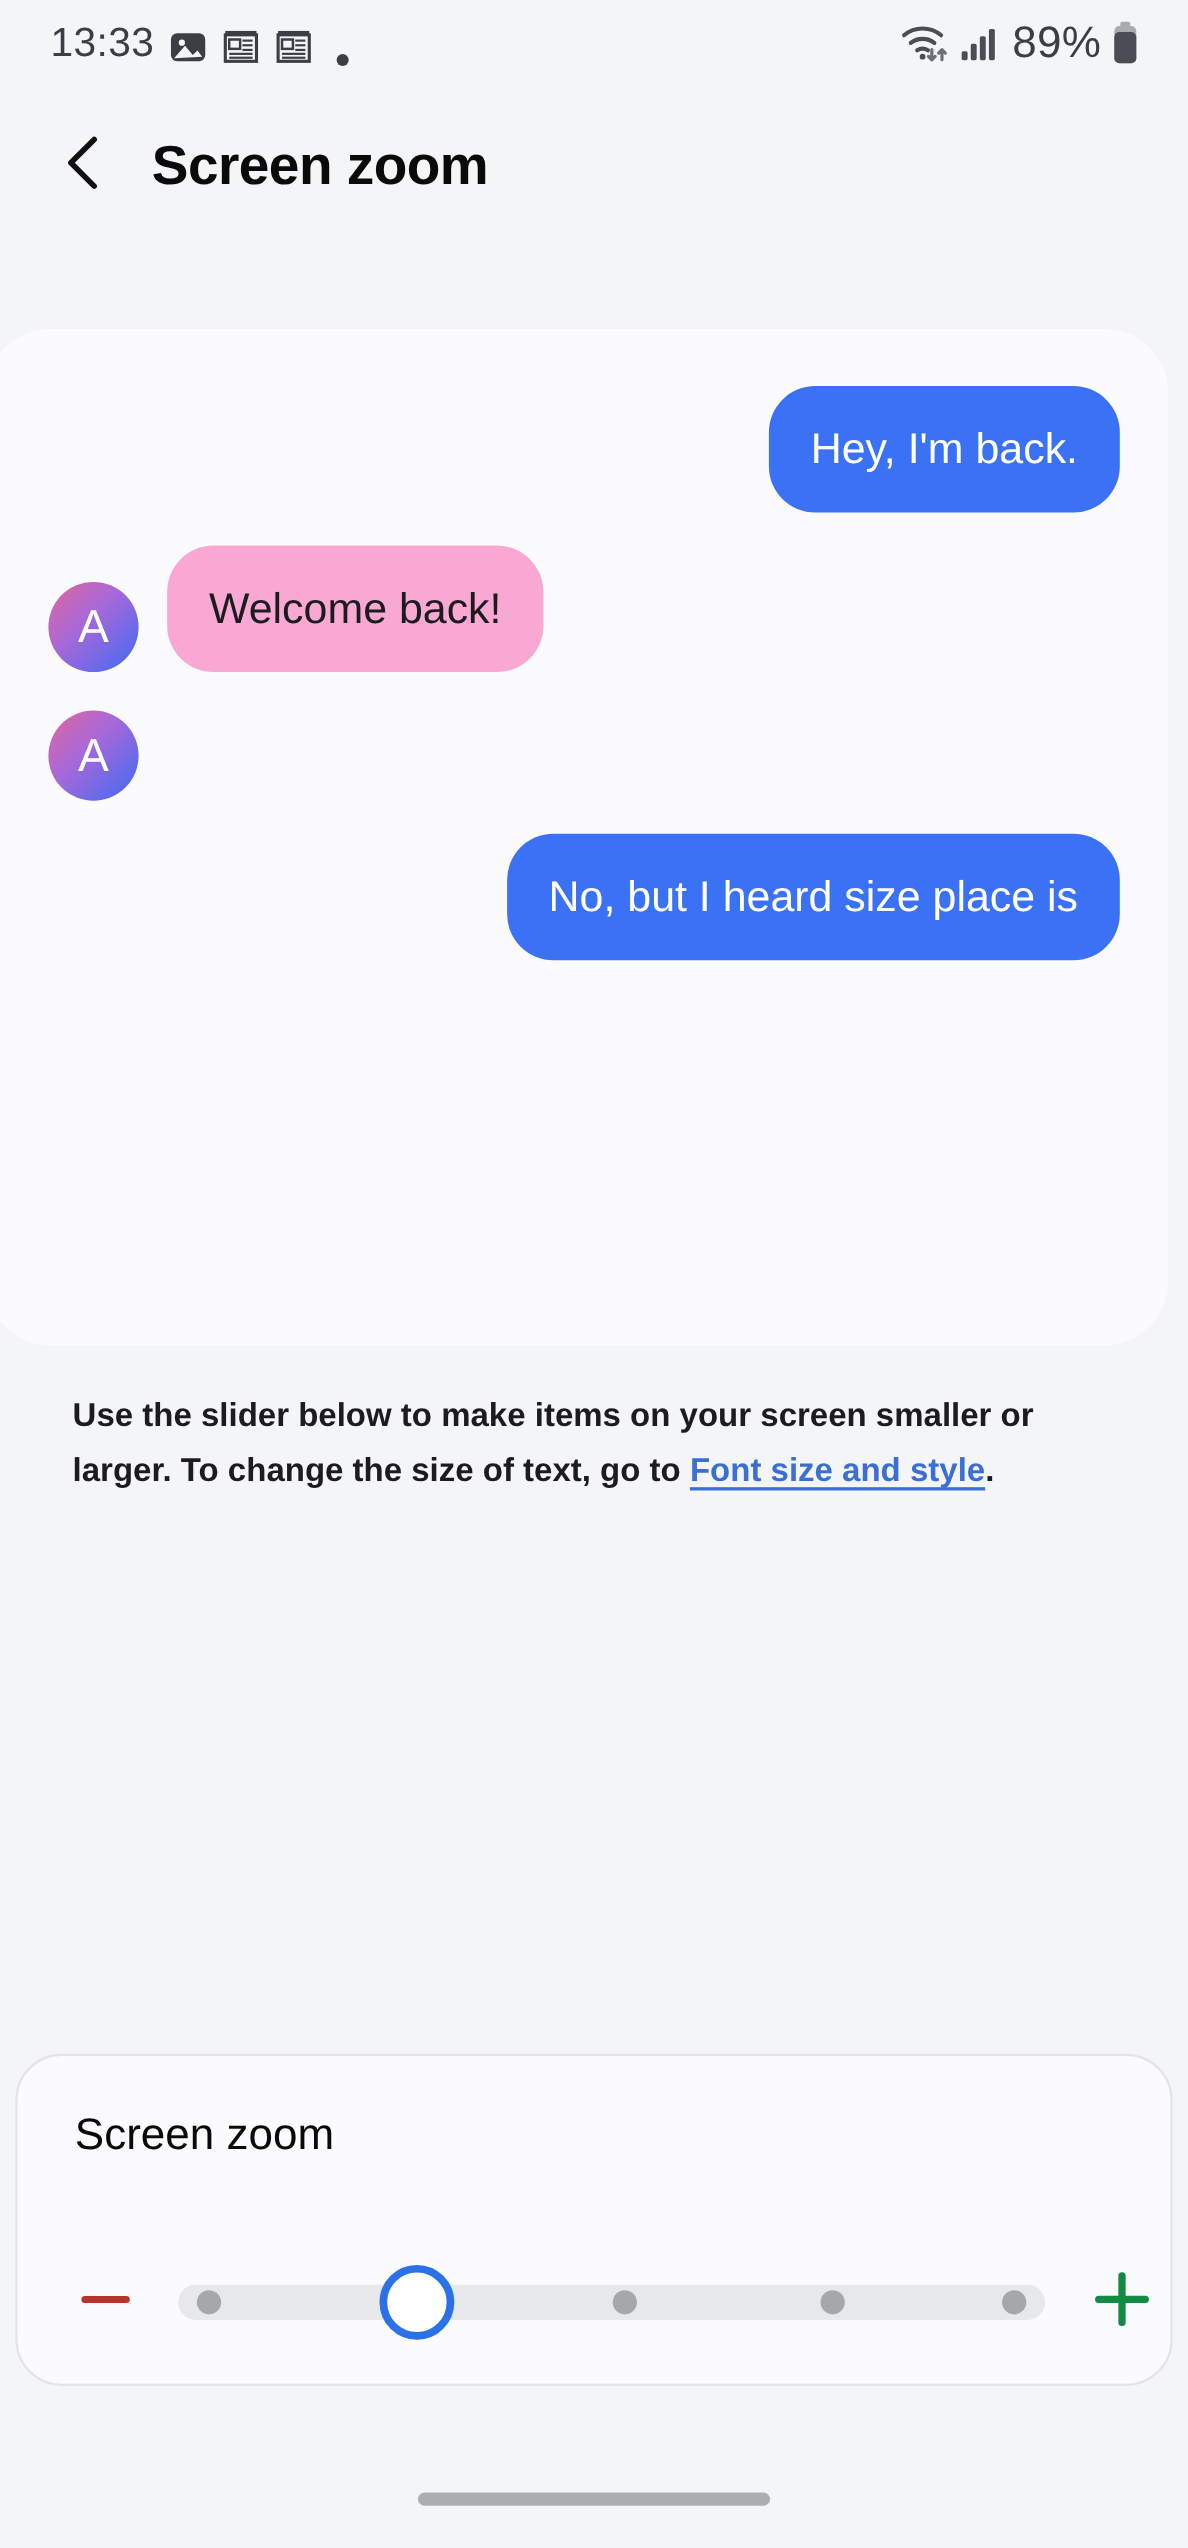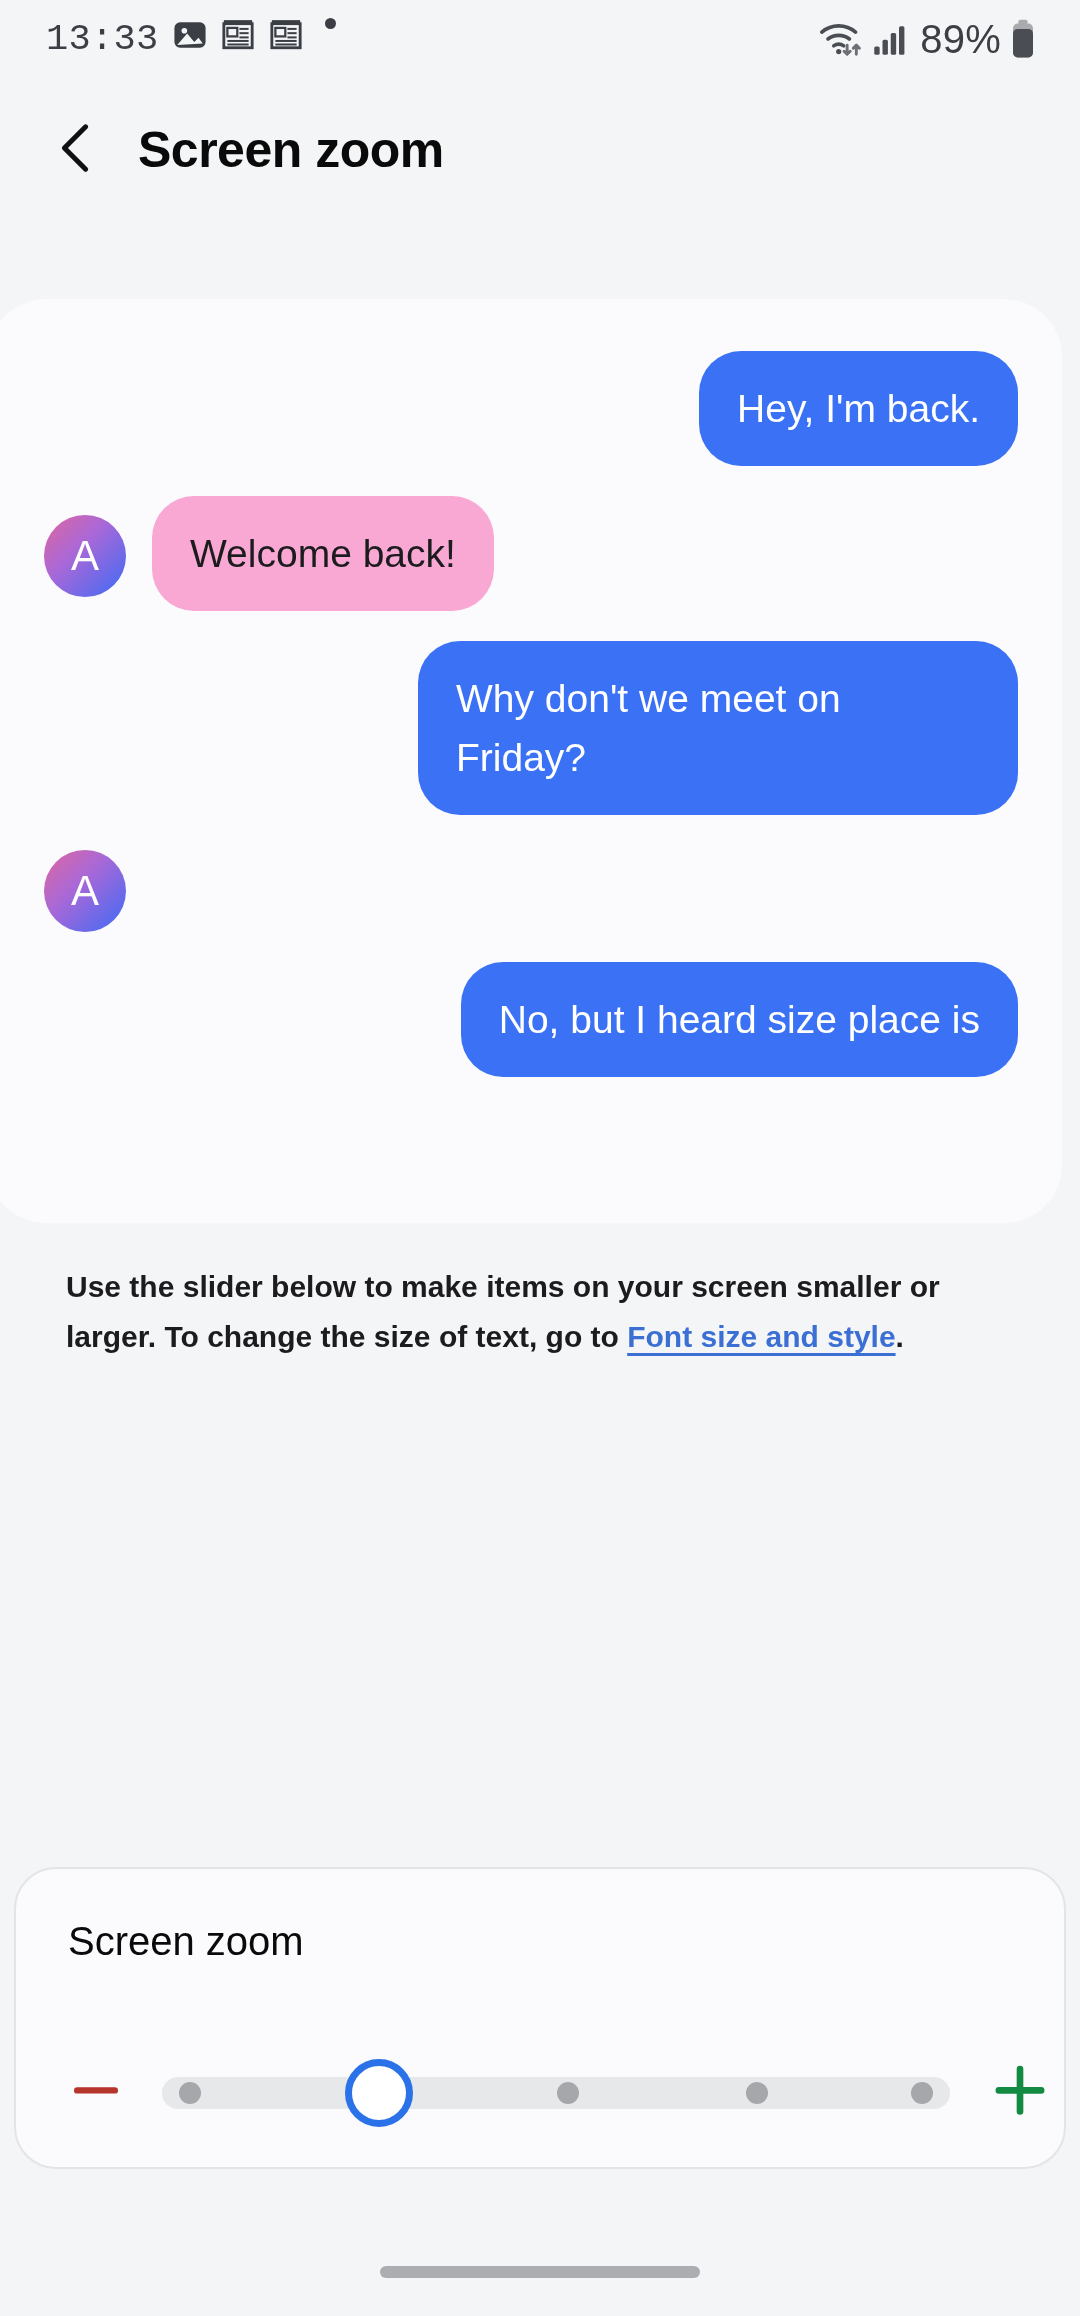--- a/index.html
+++ b/index.html
@@ -23,23 +23,22 @@
     width: 1080px;
     height: 78px;
     display: flex;
     align-items: center;
     justify-content: space-between;
     padding: 0 44px 0 46px;
     box-sizing: border-box;
   }
   .status-left {
     display: flex;
-    align-items: flex-start;
+    align-items: flex-end;
     gap: 14px;
-    font-family: Liberation Mono, monospace;
   }
   .status-time {
     font-size: 37px;
     color: #3b3f45;
     letter-spacing: 0.3px;
     font-weight: 400;
   }
   .status-icon {
     display: inline-flex;
     align-items: center;
@@ -102,21 +101,21 @@
   }
   .chat-inner {
     position: absolute;
     top: 0; left: 12px;
     width: 1062px;
     padding: 52px 44px 0 44px;
     box-sizing: border-box;
   }
   .msg-row {
     display: flex;
-    align-items: center;
+    align-items: flex-end;
     margin-bottom: 30px;
   }
   .msg-row.sent {
     justify-content: flex-end;
   }
   .avatar {
     width: 82px; height: 82px;
     border-radius: 50%;
     background: linear-gradient(135deg, #e0679f 0%, #a868d8 42%, #3d6bf5 100%);
     color: #ffffff;
@@ -339,23 +338,20 @@
 
     <div class="msg-row sent">
       <div class="bubble sent">Hey, I'm back.</div>
     </div>
 
     <div class="msg-row">
       <div class="avatar">A</div>
       <div class="bubble received">Welcome back!</div>
     </div>
 
-    <div class="msg-row sent">
-      <div class="bubble sent" style="max-width:600px">Why don't we meet on Friday?</div>
-    </div>
 
     <div class="msg-row">
       <div class="avatar">A</div>
     </div>
 
     <div class="msg-row sent">
       <div class="bubble sent" style="max-width:700px">No, but I heard size place is</div>
     </div>
 
   </div>

